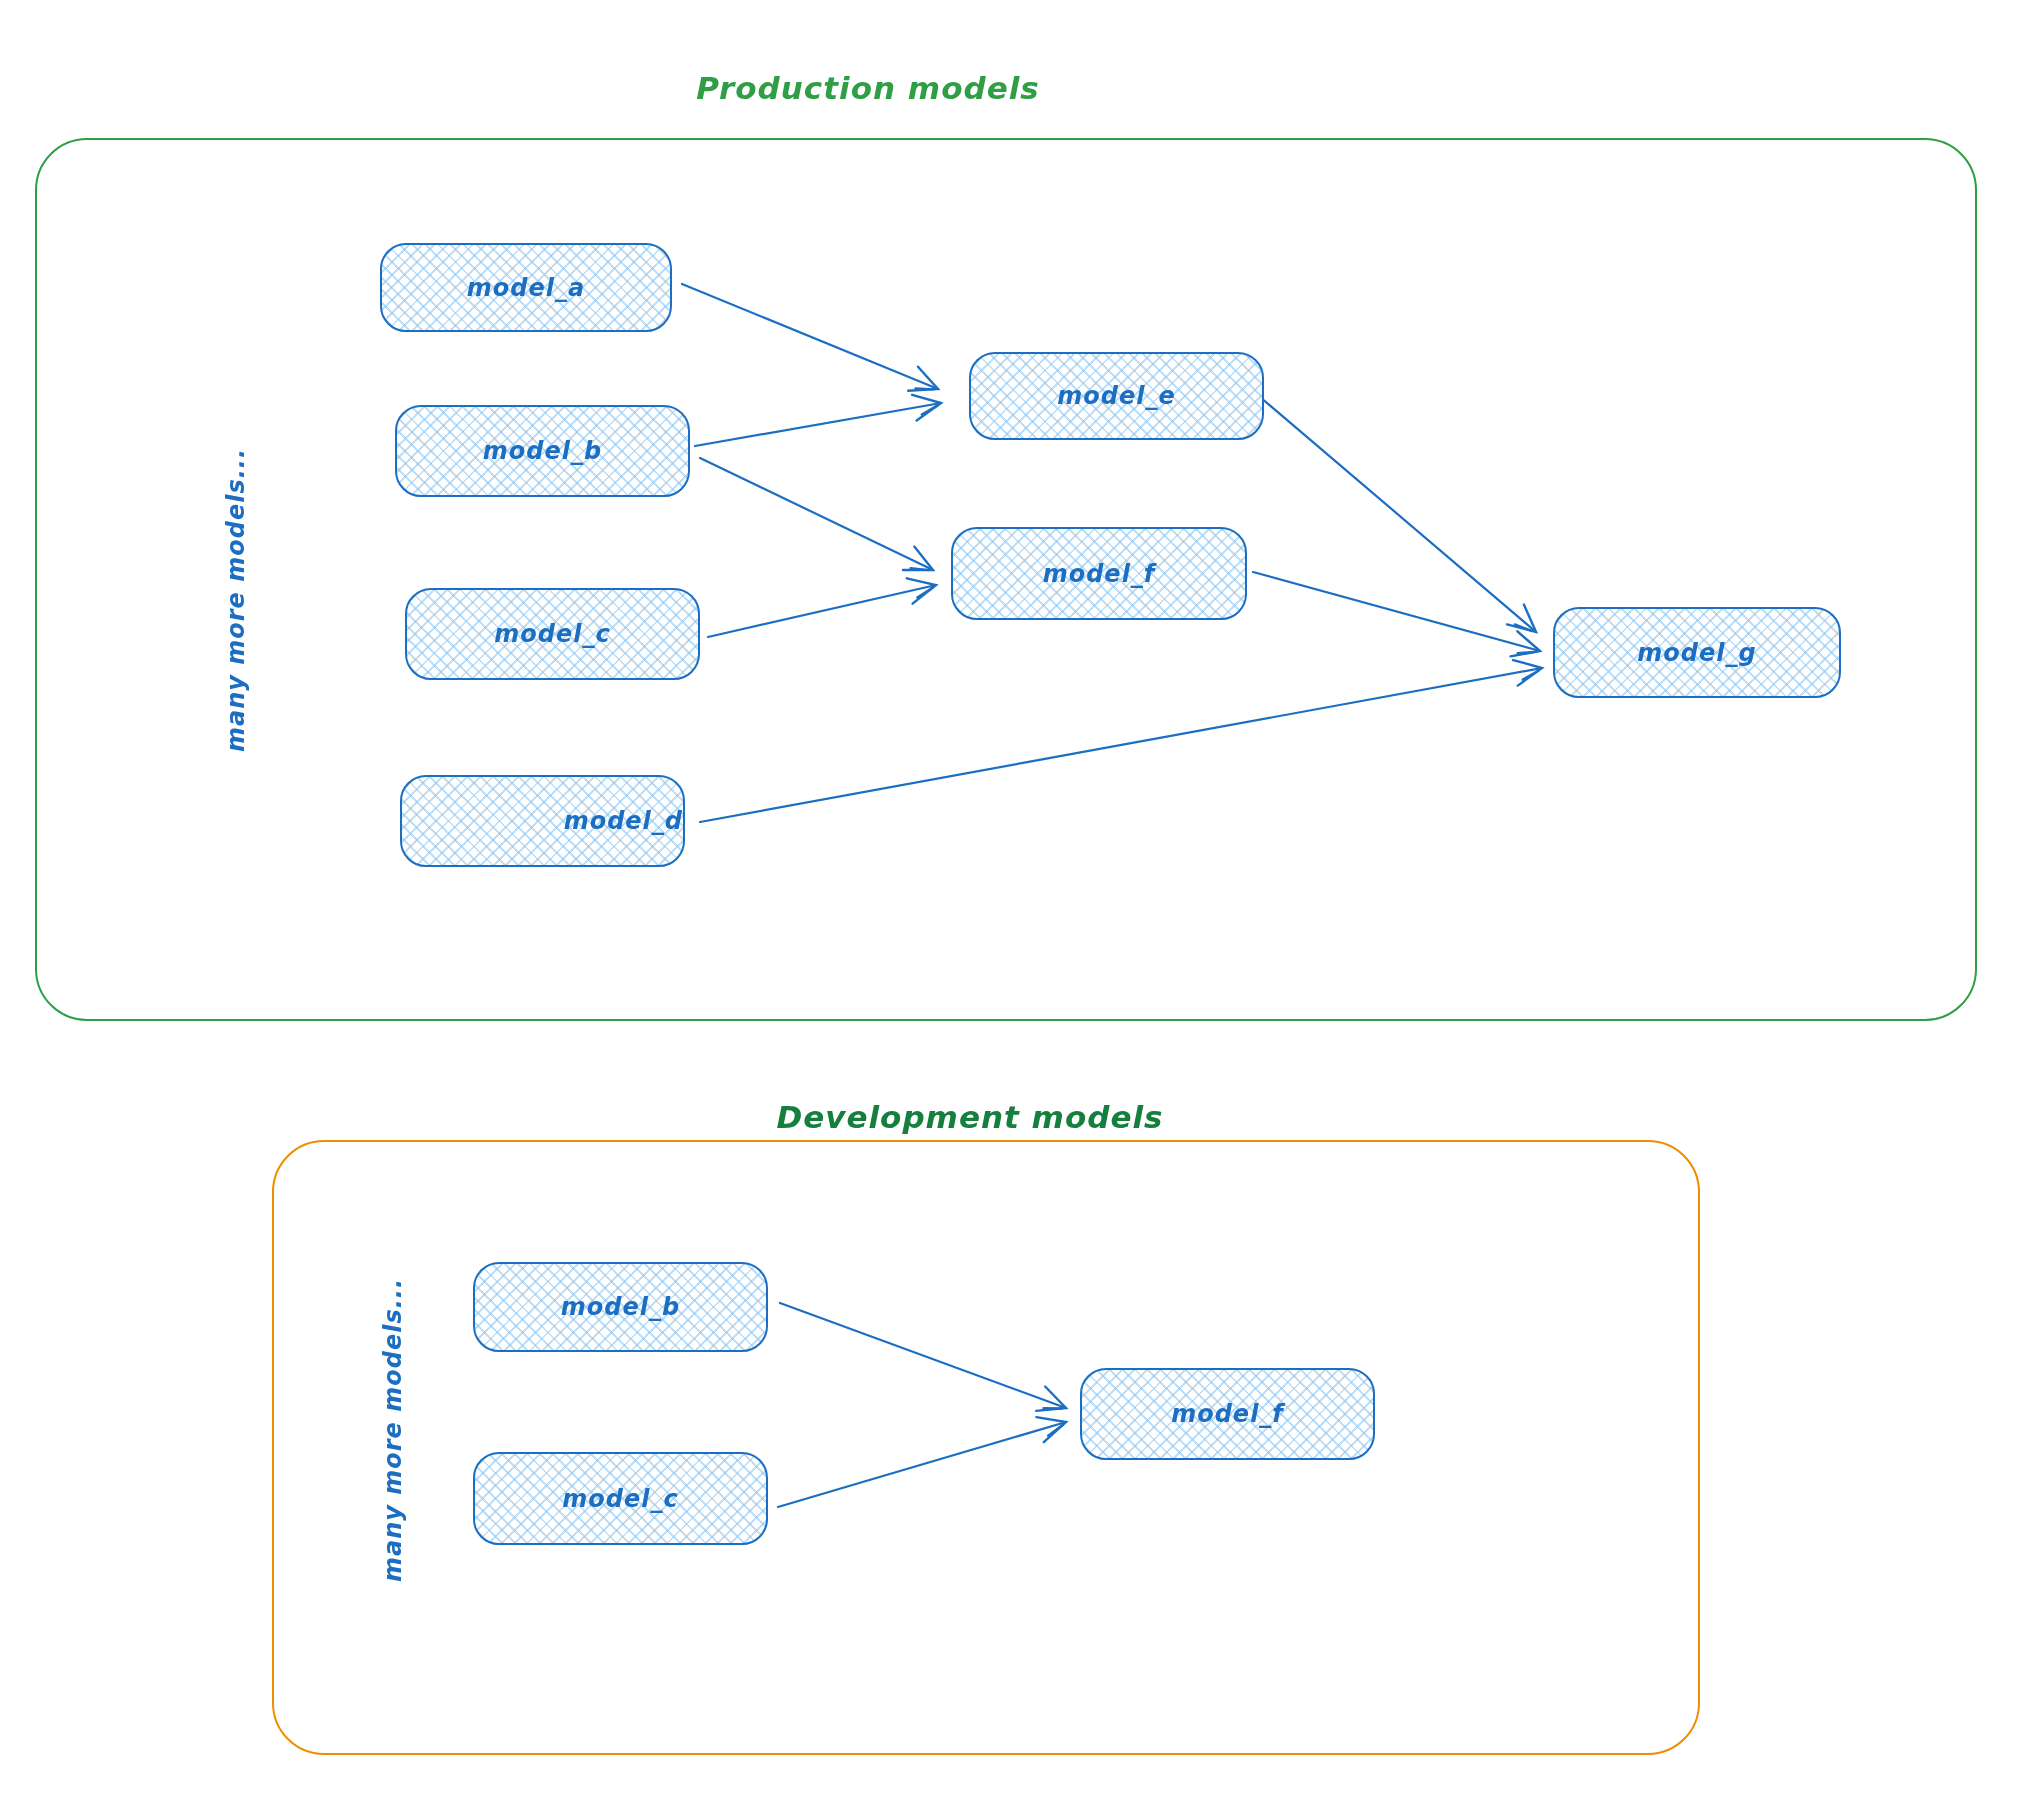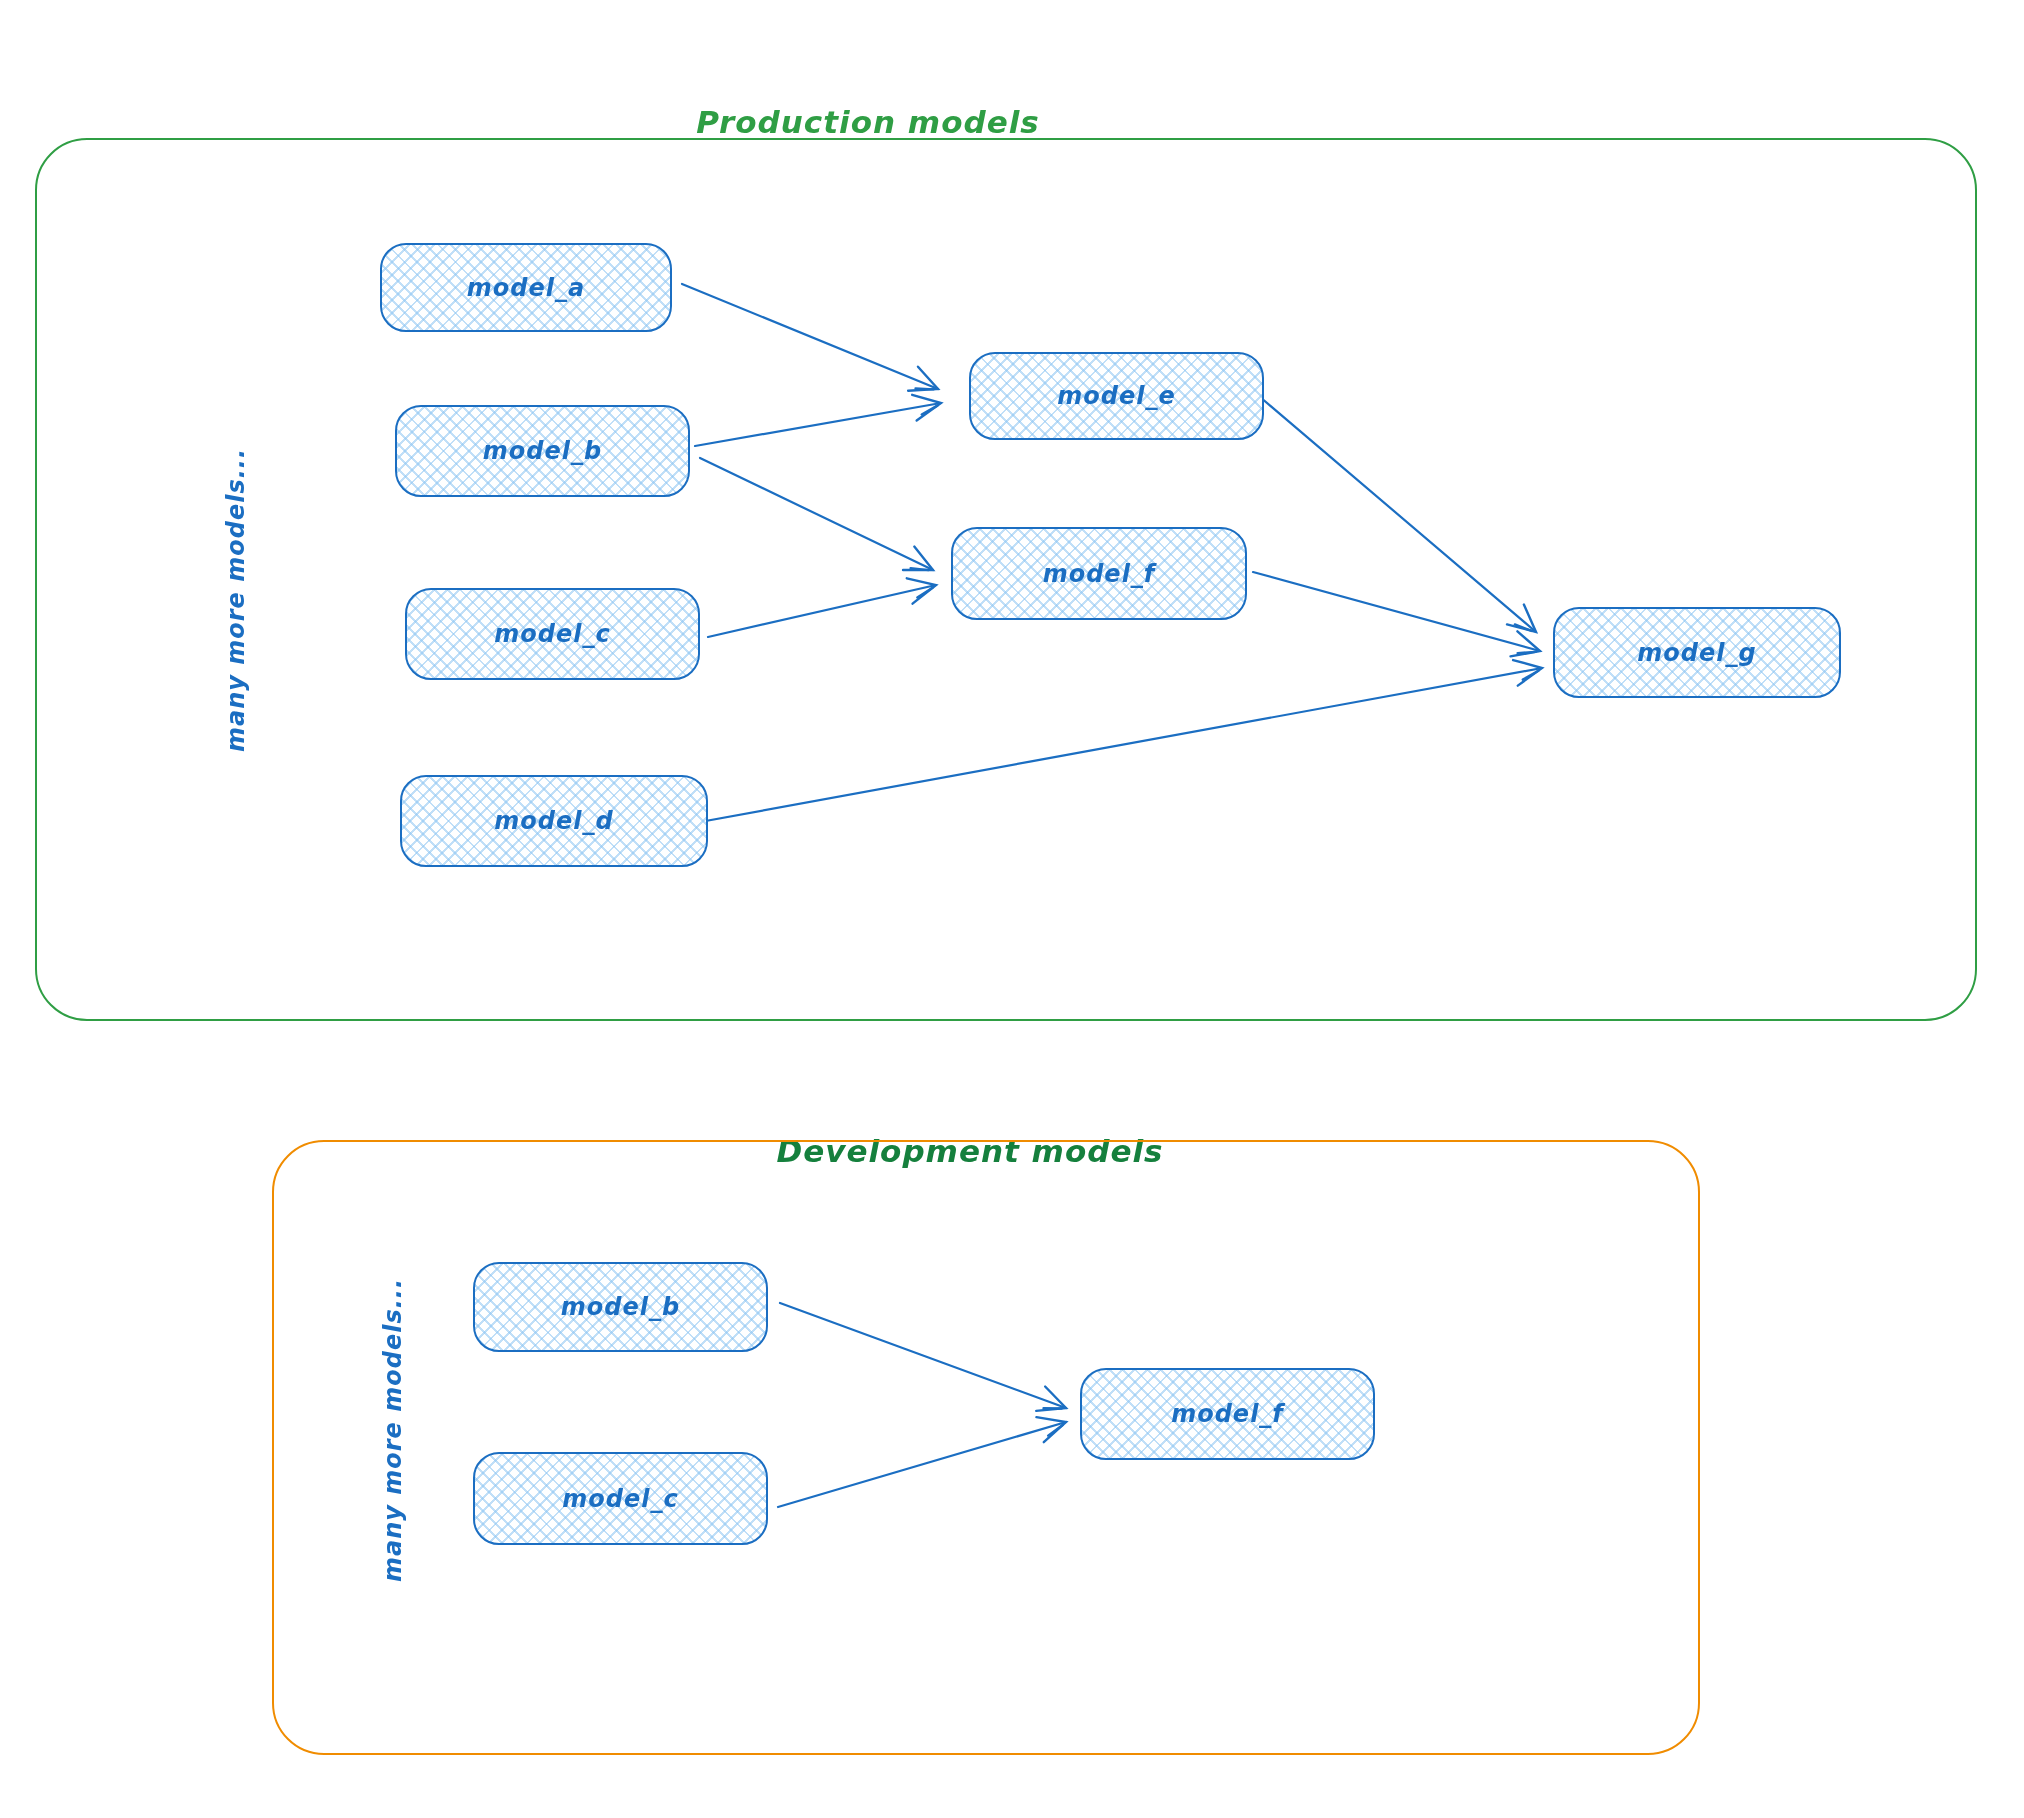--- a/index.html
+++ b/index.html
@@ -22,21 +22,20 @@
     box-sizing:border-box;
   }
   .section-title{
     position:absolute;
     transform:translate(-50%,-50%);
     font-size:31px;
     font-style:italic;
     font-weight:600;
     white-space:nowrap;
     letter-spacing:1px;
-    margin-top:34px;
   }
   .side-label{
     position:absolute;
     transform:translate(-50%,-50%) rotate(-90deg);
     color:var(--blue);
     font-size:24px;
     font-style:italic;
     font-weight:600;
     white-space:nowrap;
     letter-spacing:1px;
@@ -107,21 +106,21 @@
   <div id="nodes">
       <div class="node" style="left: 380px; top: 243px; width: 292px; height: 89px;">
         <span class="node-label">model_a</span>
       </div>
       <div class="node" style="left: 395px; top: 405px; width: 295px; height: 92px;">
         <span class="node-label">model_b</span>
       </div>
       <div class="node" style="left: 405px; top: 588px; width: 295px; height: 92px;">
         <span class="node-label">model_c</span>
       </div>
-      <div class="node" style="left: 400px; top: 775px; width: 308px; height: 92px;">
+      <div class="node" style="left: 400px; top: 775px; width: 285px; height: 92px; justify-content: flex-end;">
         <span class="node-label">model_d</span>
       </div>
       <div class="node" style="left: 953px; top: 352px; width: 295px; height: 88px; margin-left: 16px;">
         <span class="node-label">model_e</span>
       </div>
       <div class="node" style="left: 951px; top: 527px; width: 296px; height: 93px;">
         <span class="node-label">model_f</span>
       </div>
       <div class="node" style="left: 1553px; top: 607px; width: 288px; height: 91px;">
         <span class="node-label">model_g</span>

